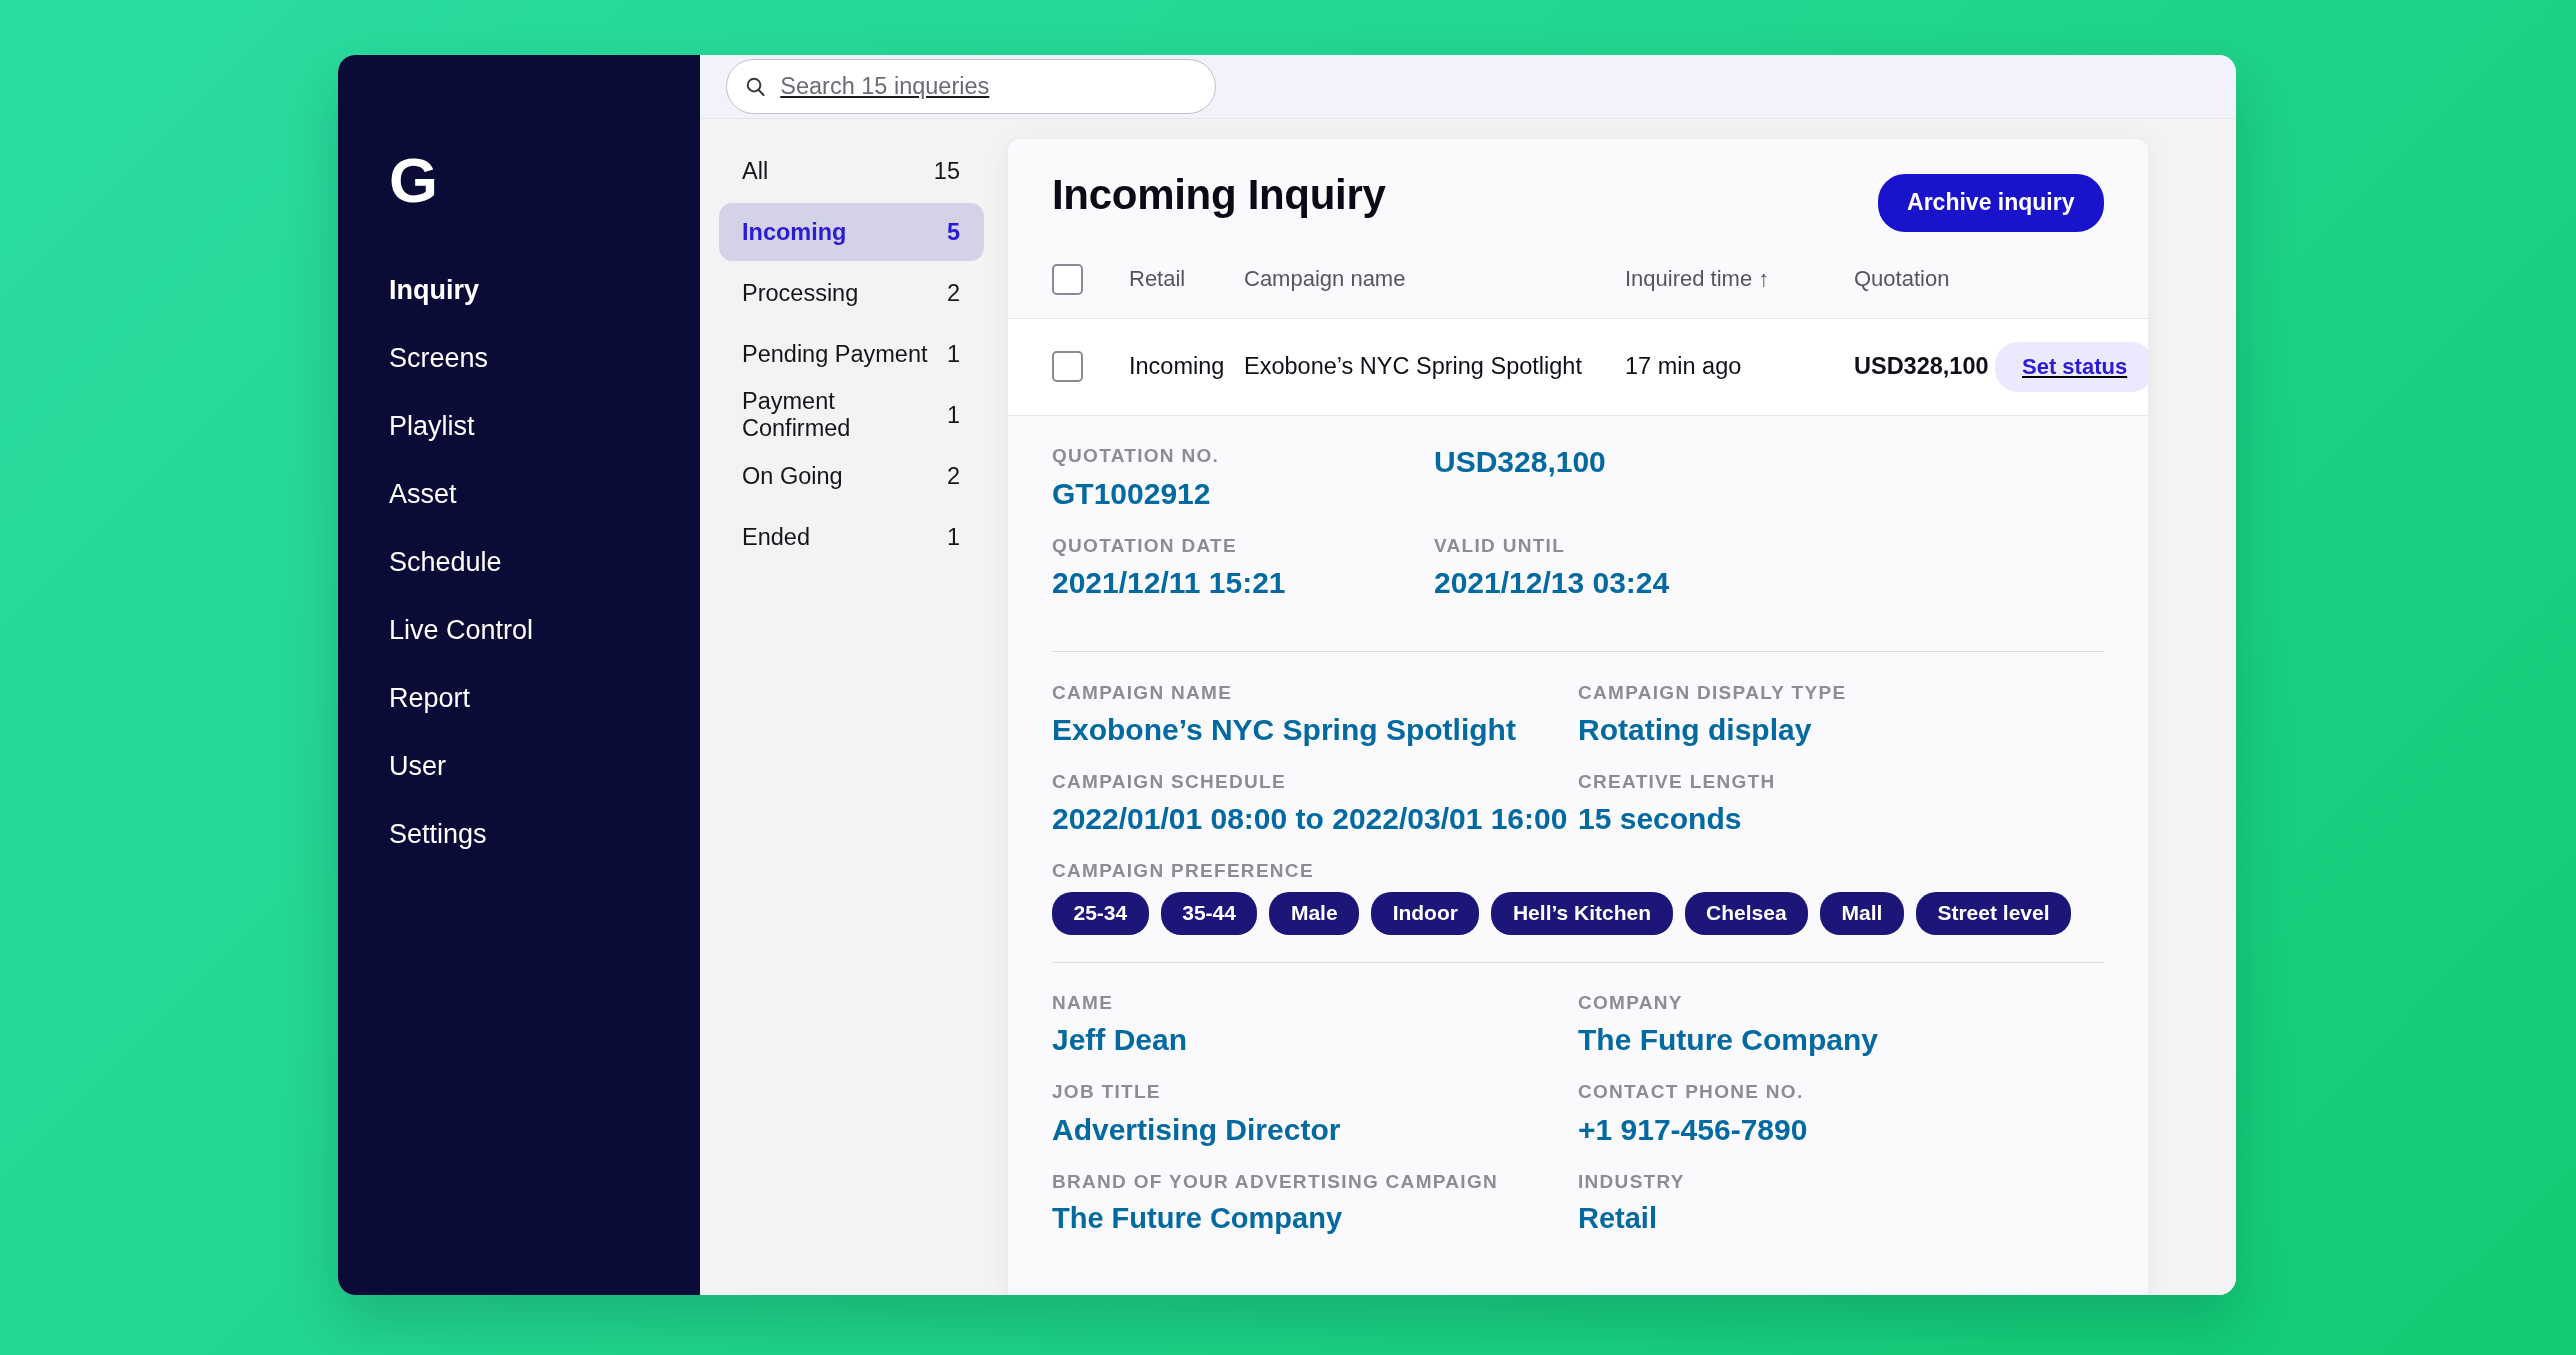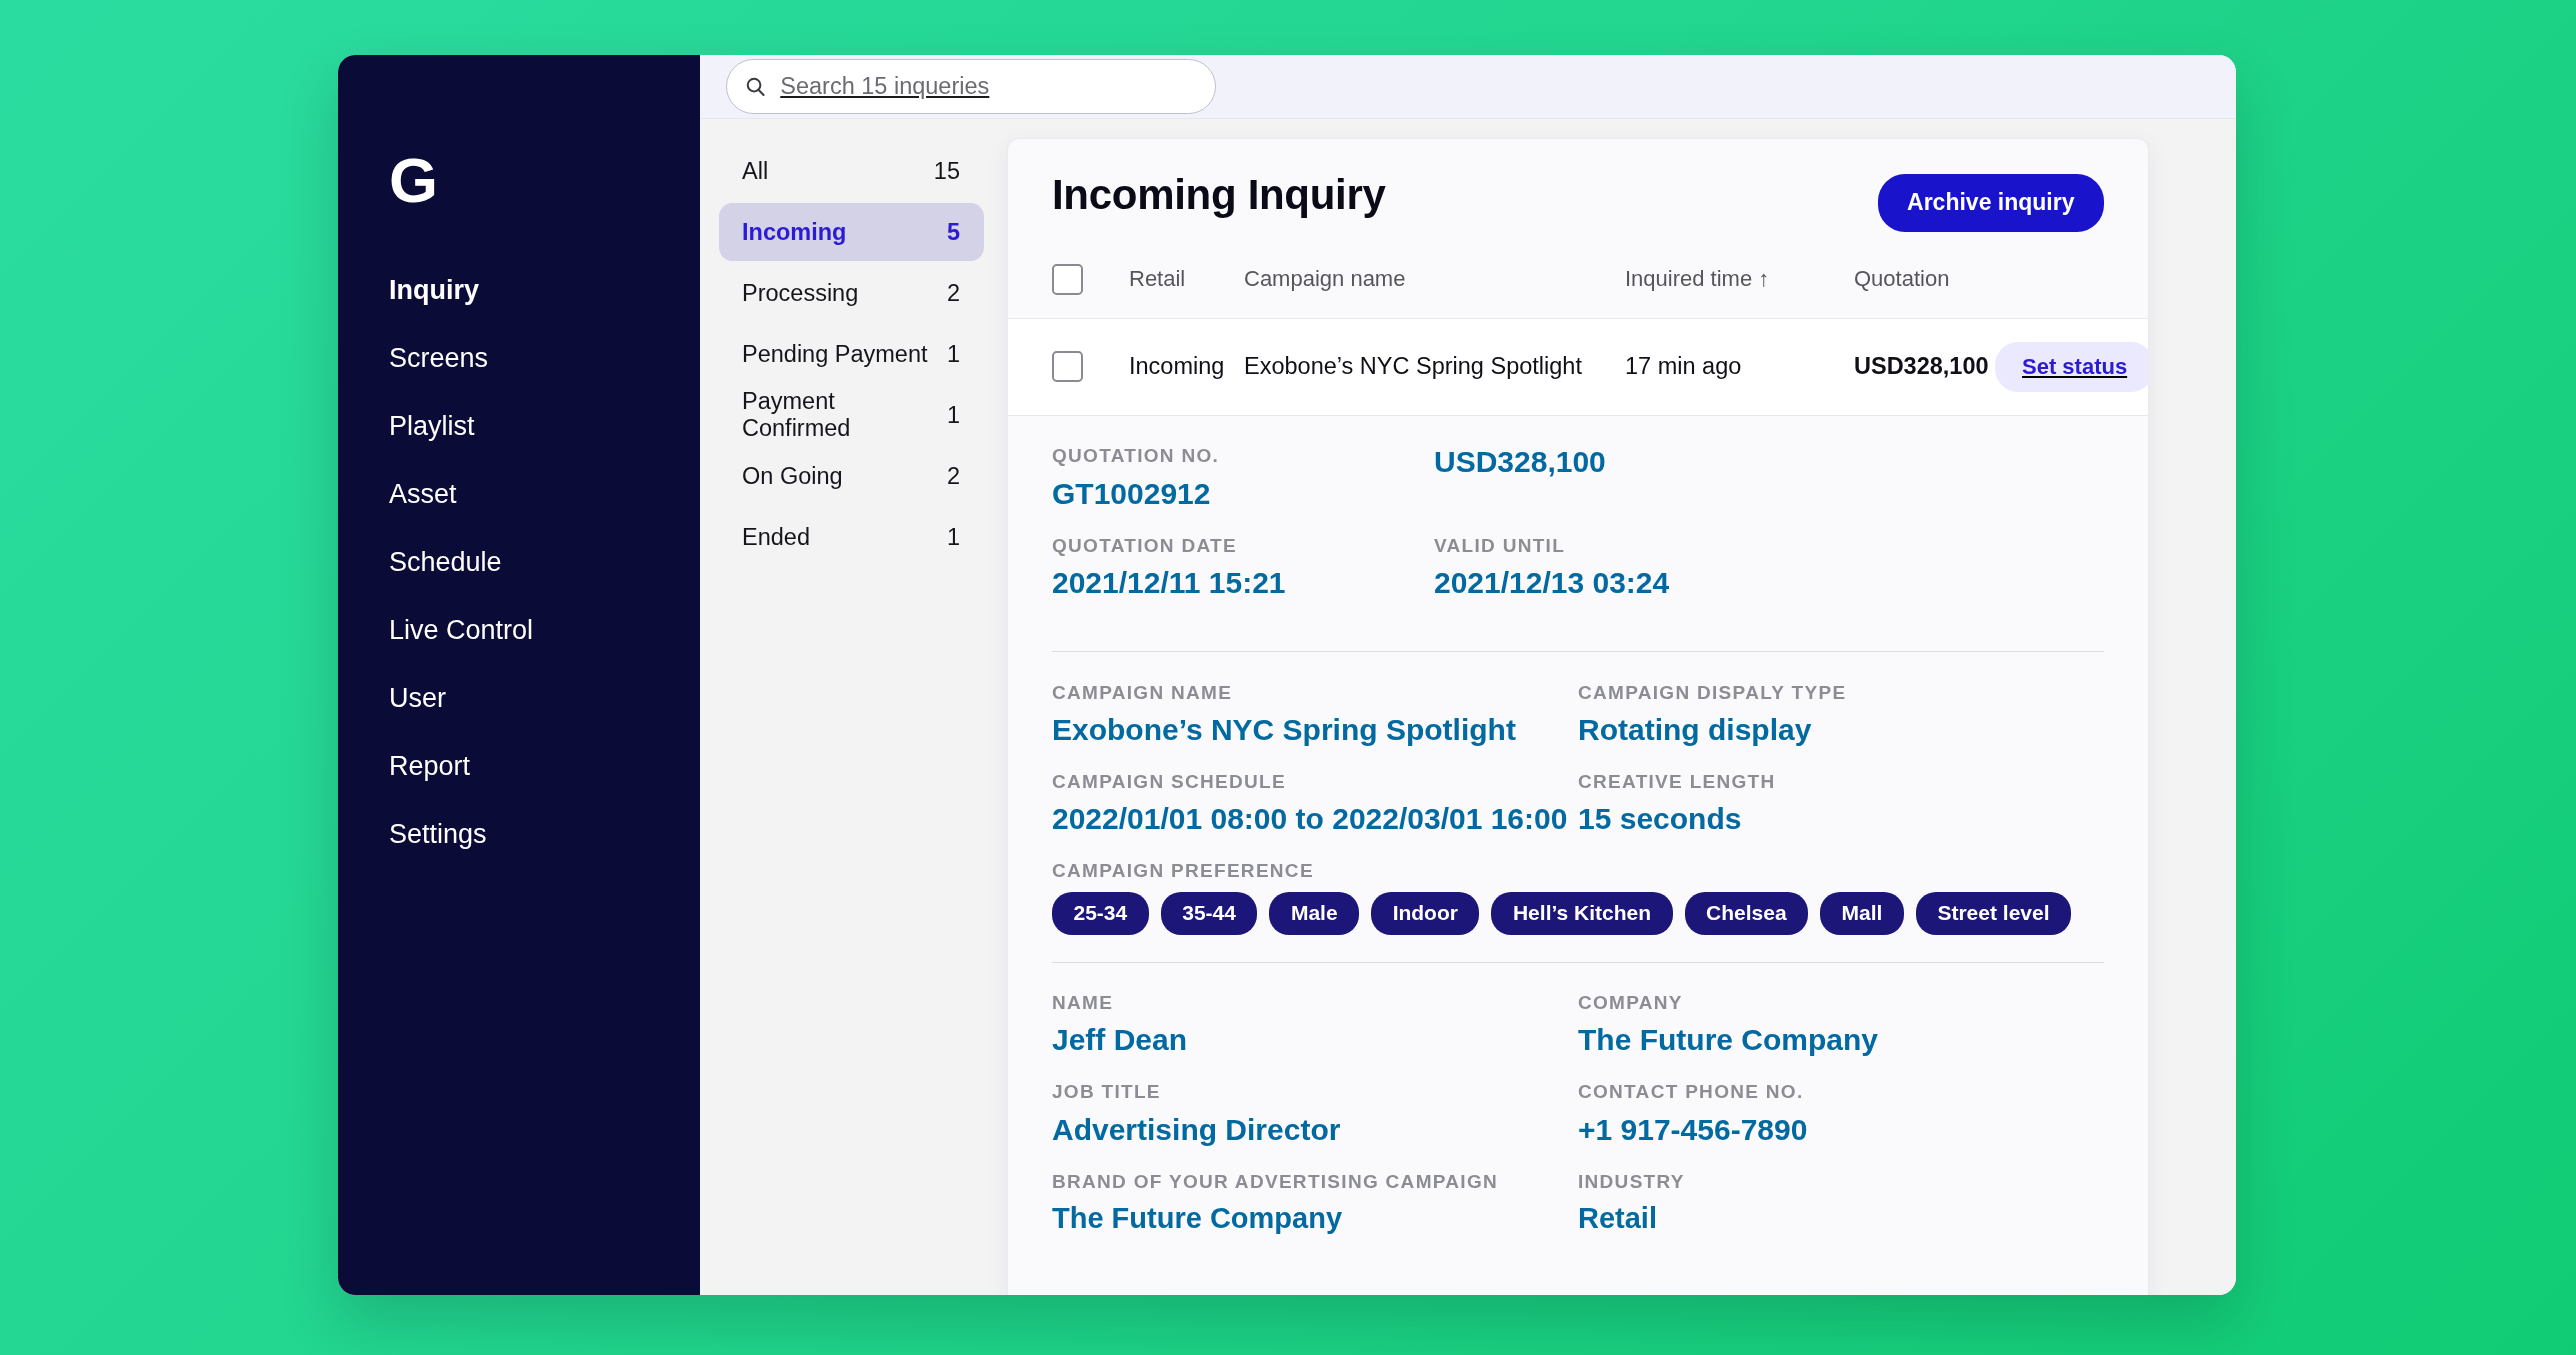--- a/index.html
+++ b/index.html
@@ -286,22 +286,22 @@
 
   <aside class="sidebar">
     <div class="logo">G</div>
     <ul class="nav-list">
       <li class="nav-item active">Inquiry</li>
       <li class="nav-item">Screens</li>
       <li class="nav-item">Playlist</li>
       <li class="nav-item">Asset</li>
       <li class="nav-item">Schedule</li>
       <li class="nav-item">Live Control</li>
+      <li class="nav-item">Report</li>
       <li class="nav-item">User</li>
-      <li class="nav-item">Report</li>
       <li class="nav-item">Settings</li>
     </ul>
   </aside>
 
   <div class="main-area">
 
     <div class="topbar">
       <div class="search-box">
         <svg class="search-icon" viewBox="0 0 24 24" fill="none">
           <circle cx="10.5" cy="10.5" r="6.6" stroke="#3A3A42" stroke-width="2.1"></circle>

